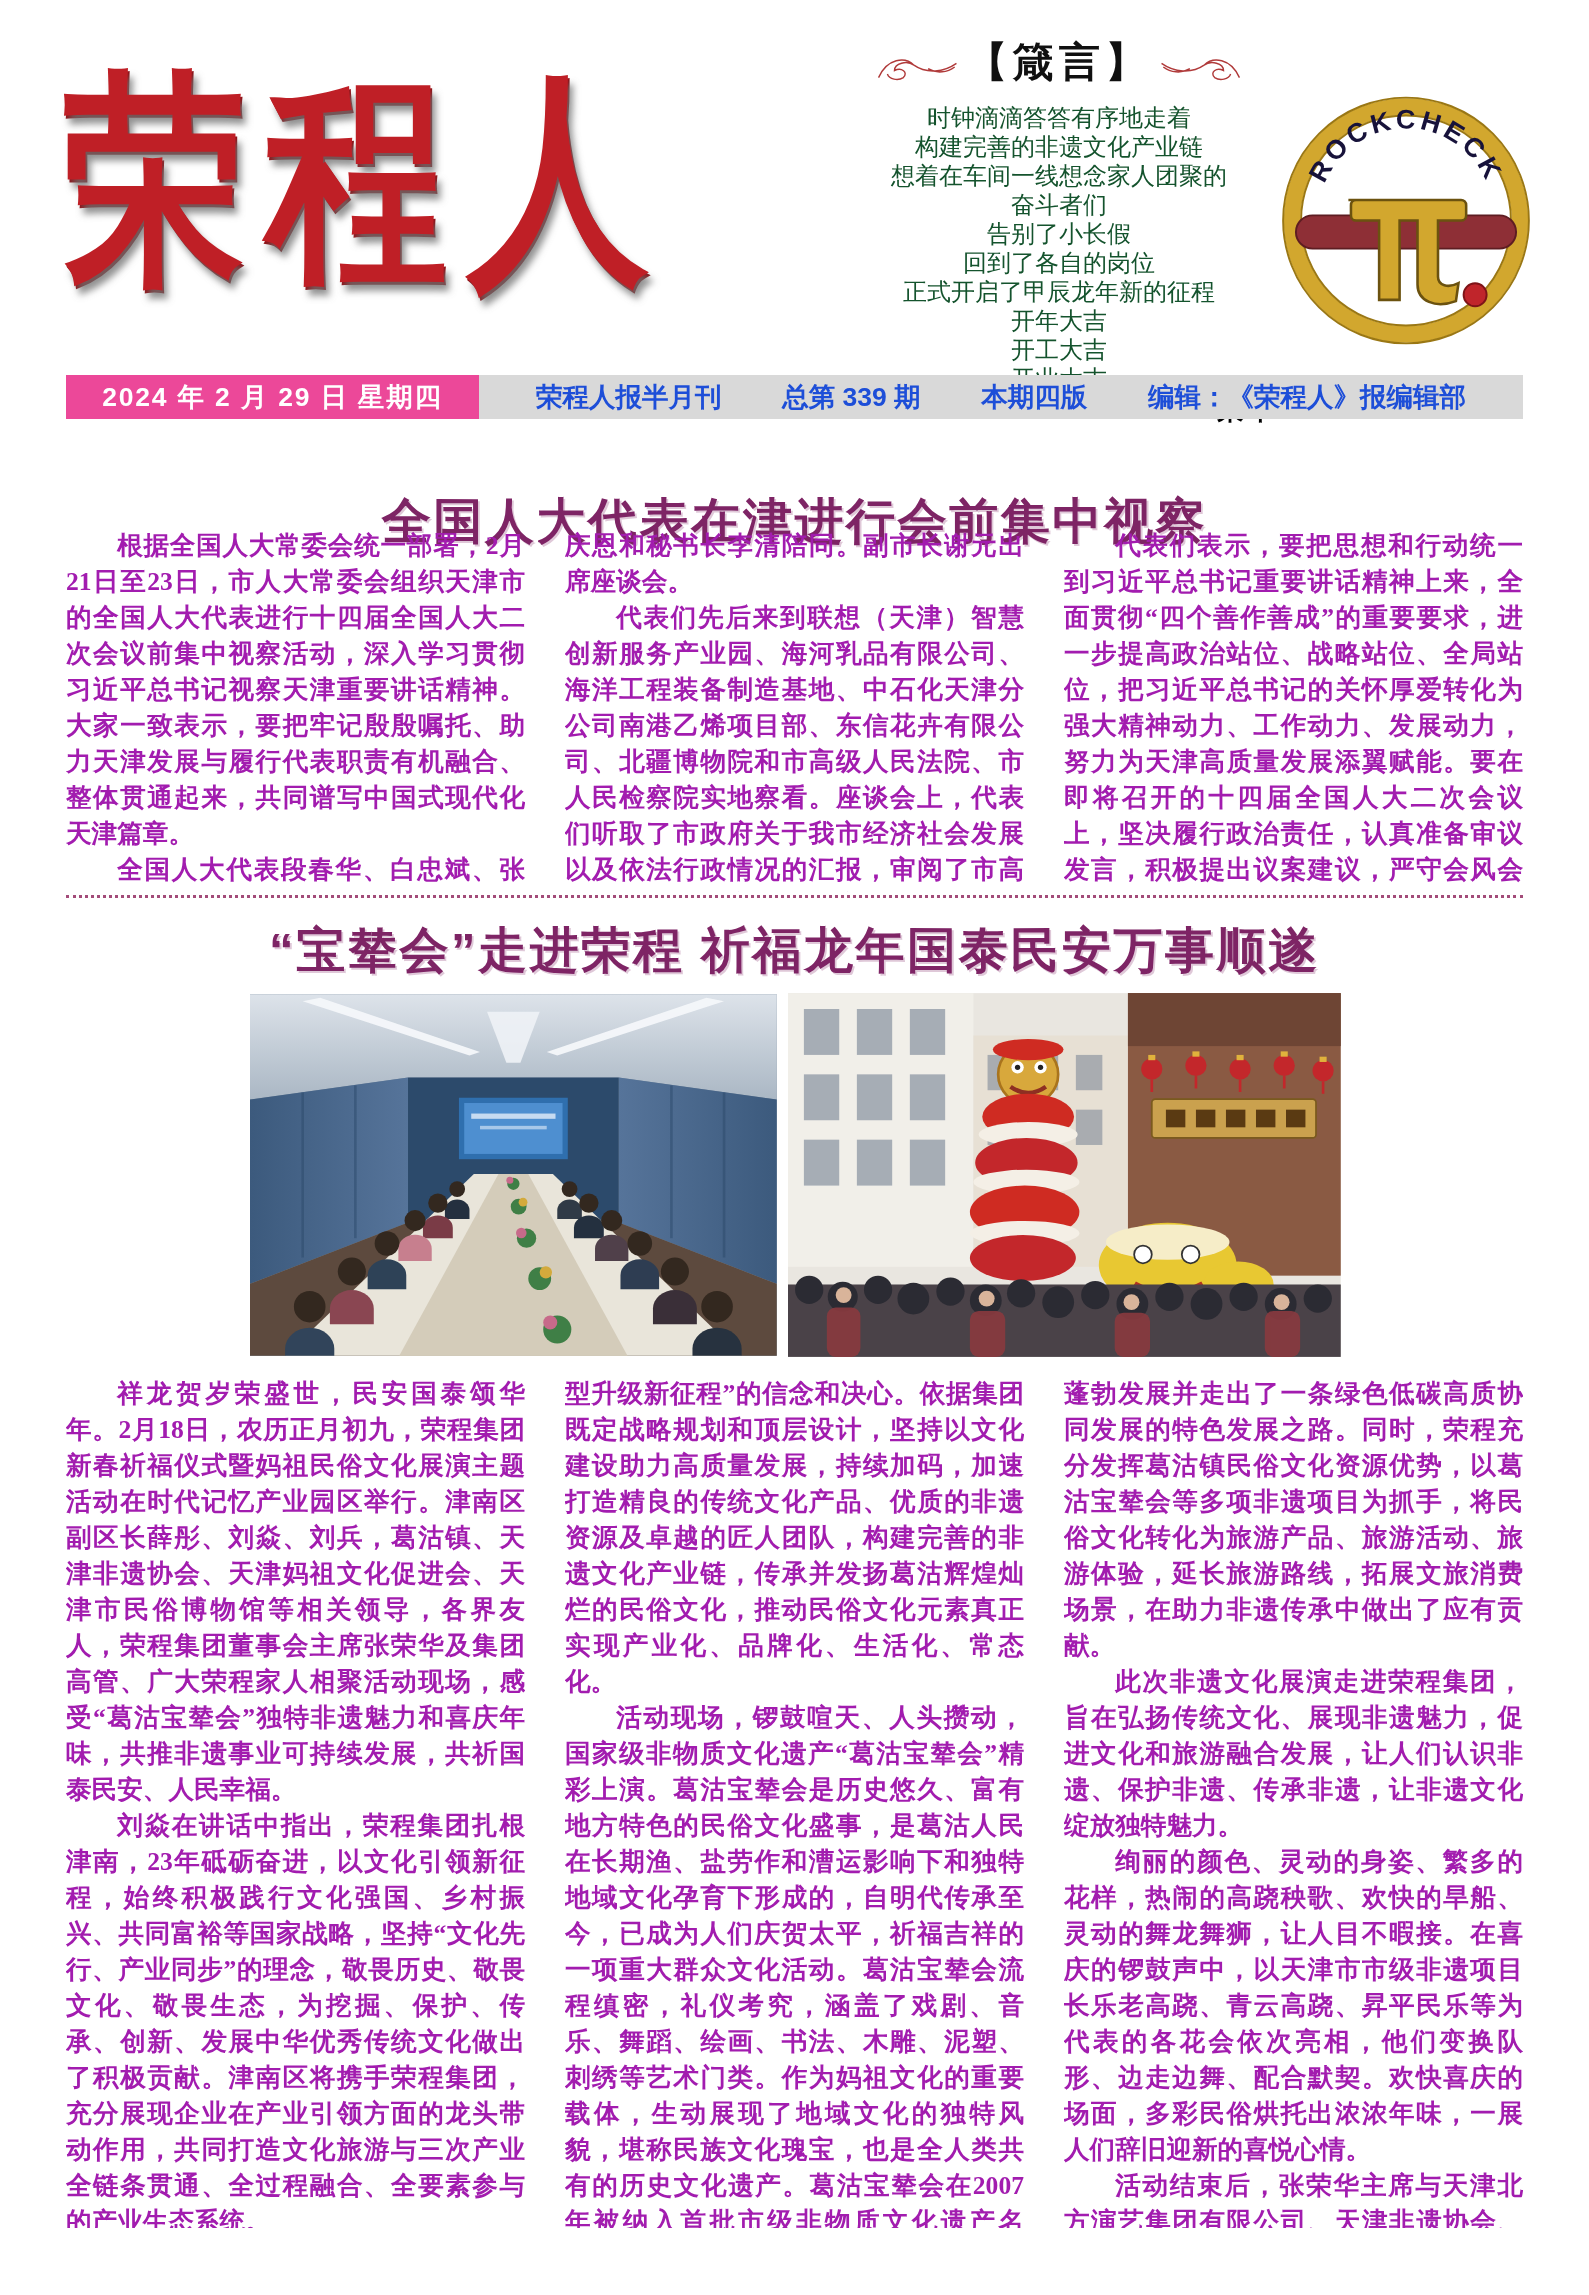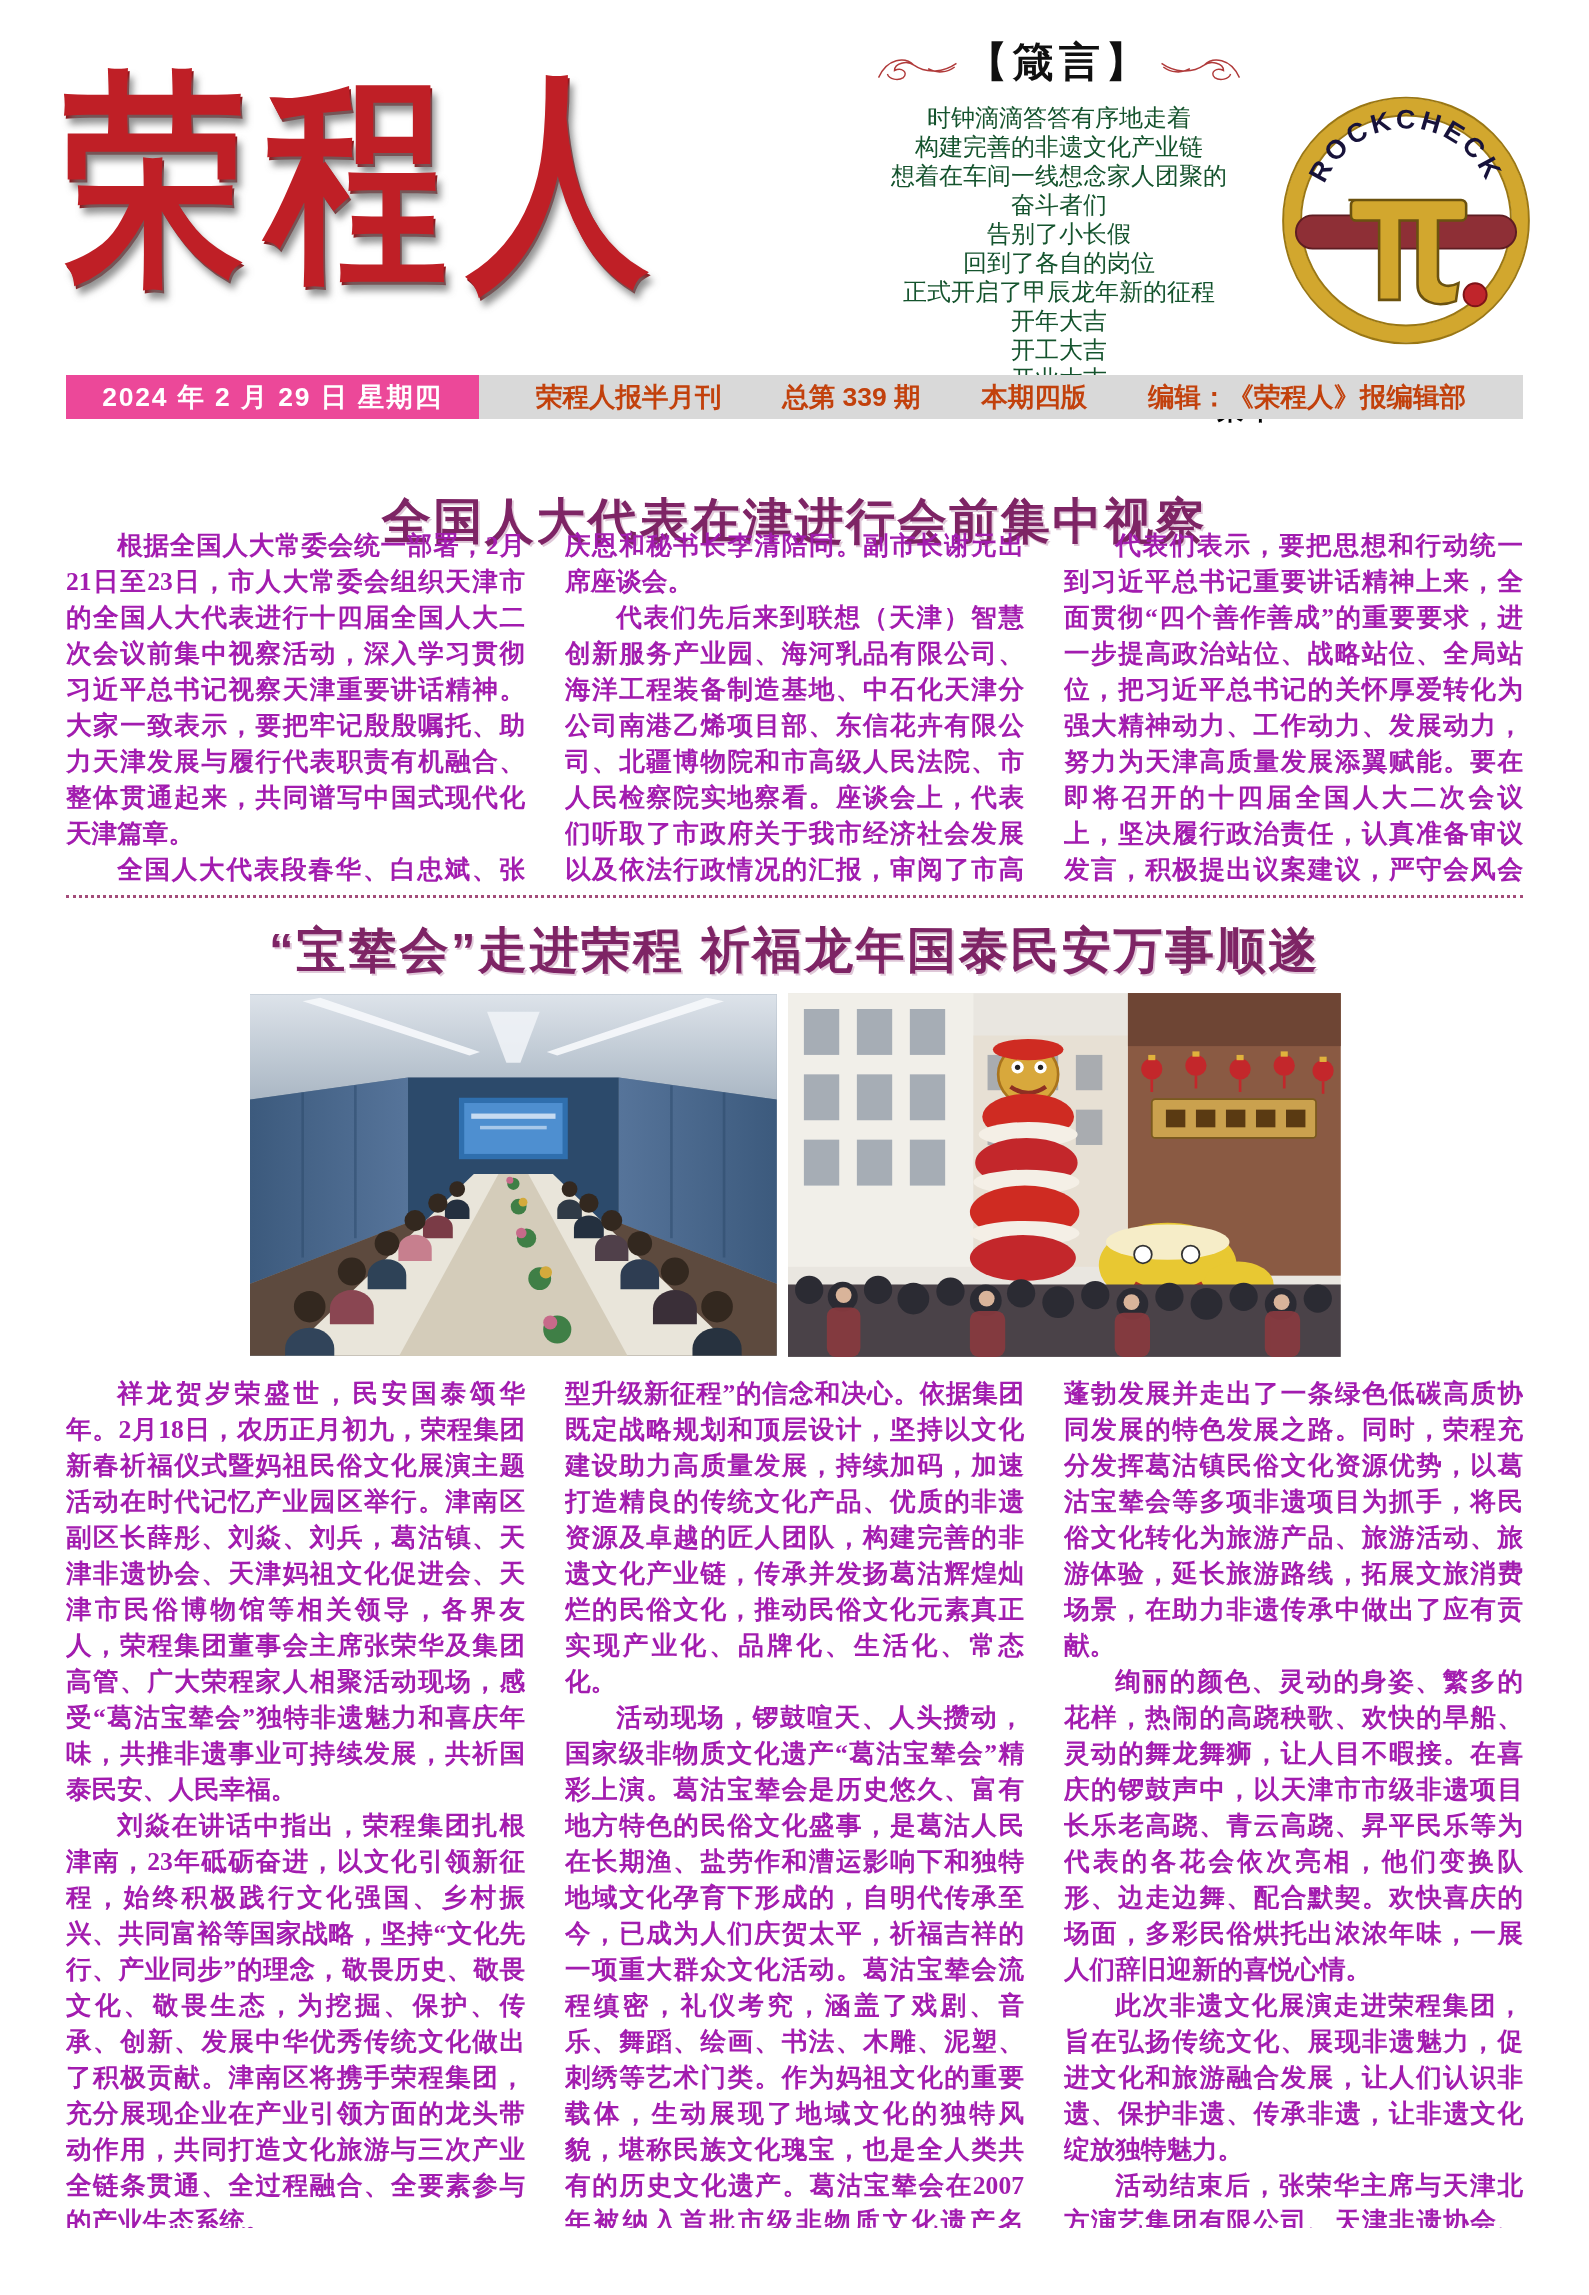--- a/index.html
+++ b/index.html
@@ -38,21 +38,21 @@
   .datebar{
     position:absolute;top:375px;left:66px;width:1457px;height:44px;
     display:flex;font-family:"Liberation Sans","DejaVu Sans",sans-serif;
     font-weight:bold;font-size:26.5px;
   }
   .datebar .left{
     width:413px;background:#ec4899;color:#fff;display:flex;
     align-items:center;justify-content:center;letter-spacing:1.8px;
   }
   .datebar .right{
-    flex:1;background:#d9d9d9;color:#c2410c;display:flex;align-items:center;
+    flex:1;background:#d9d9d9;color:#1d4ed8;display:flex;align-items:center;
     justify-content:space-around;padding:0 26.5px;
   }
   
   .headline{
     position:absolute;left:0;width:1589px;text-align:center;
     font-family:"Liberation Sans","DejaVu Sans",sans-serif;
     font-weight:900;font-size:49px;letter-spacing:2.6px;color:#7e2465;
     text-shadow:1.8px 1.8px 0 rgba(126,36,101,.25);
   }
   #headline1{top:441px;margin-top:48px;}
@@ -355,18 +355,18 @@
   <div class="col">
       <p>祥龙贺岁荣盛世，民安国泰颂华年。2月18日，农历正月初九，荣程集团新春祈福仪式暨妈祖民俗文化展演主题活动在时代记忆产业园区举行。津南区副区长薛彤、刘焱、刘兵，葛沽镇、天津非遗协会、天津妈祖文化促进会、天津市民俗博物馆等相关领导，各界友人，荣程集团董事会主席张荣华及集团高管、广大荣程家人相聚活动现场，感受“葛沽宝辇会”独特非遗魅力和喜庆年味，共推非遗事业可持续发展，共祈国泰民安、人民幸福。</p>
       <p>刘焱在讲话中指出，荣程集团扎根津南，23年砥砺奋进，以文化引领新征程，始终积极践行文化强国、乡村振兴、共同富裕等国家战略，坚持“文化先行、产业同步”的理念，敬畏历史、敬畏文化、敬畏生态，为挖掘、保护、传承、创新、发展中华优秀传统文化做出了积极贡献。津南区将携手荣程集团，充分展现企业在产业引领方面的龙头带动作用，共同打造文化旅游与三次产业全链条贯通、全过程融合、全要素参与的产业生态系统。</p>
     </div>
   <div class="col">
       <p class="cont">型升级新征程”的信念和决心。依据集团既定战略规划和顶层设计，坚持以文化建设助力高质量发展，持续加码，加速打造精良的传统文化产品、优质的非遗资源及卓越的匠人团队，构建完善的非遗文化产业链，传承并发扬葛沽辉煌灿烂的民俗文化，推动民俗文化元素真正实现产业化、品牌化、生活化、常态化。</p>
       <p>活动现场，锣鼓喧天、人头攒动，国家级非物质文化遗产“葛沽宝辇会”精彩上演。葛沽宝辇会是历史悠久、富有地方特色的民俗文化盛事，是葛沽人民在长期渔、盐劳作和漕运影响下和独特地域文化孕育下形成的，自明代传承至今，已成为人们庆贺太平，祈福吉祥的一项重大群众文化活动。葛沽宝辇会流程缜密，礼仪考究，涵盖了戏剧、音乐、舞蹈、绘画、书法、木雕、泥塑、刺绣等艺术门类。作为妈祖文化的重要载体，生动展现了地域文化的独特风貌，堪称民族文化瑰宝，也是全人类共有的历史文化遗产。葛沽宝辇会在2007年被纳入首批市级非物质文化遗产名录，2014年被纳入国家级非物质文化遗产名录。2019年，天津市津南区葛沽镇被国家文化和旅游部命名为2018至2020年度“中国民间文化艺术之乡”。</p>
     </div>
   <div class="col">
       <p class="cont">蓬勃发展并走出了一条绿色低碳高质协同发展的特色发展之路。同时，荣程充分发挥葛沽镇民俗文化资源优势，以葛沽宝辇会等多项非遗项目为抓手，将民俗文化转化为旅游产品、旅游活动、旅游体验，延长旅游路线，拓展文旅消费场景，在助力非遗传承中做出了应有贡献。</p>
+      <p>此次非遗文化展演走进荣程集团，旨在弘扬传统文化、展现非遗魅力，促进文化和旅游融合发展，让人们认识非遗、保护非遗、传承非遗，让非遗文化绽放独特魅力。</p>
       <p>绚丽的颜色、灵动的身姿、繁多的花样，热闹的高跷秧歌、欢快的旱船、灵动的舞龙舞狮，让人目不暇接。在喜庆的锣鼓声中，以天津市市级非遗项目长乐老高跷、青云高跷、昇平民乐等为代表的各花会依次亮相，他们变换队形、边走边舞、配合默契。欢快喜庆的场面，多彩民俗烘托出浓浓年味，一展人们辞旧迎新的喜悦心情。</p>
-      <p>此次非遗文化展演走进荣程集团，旨在弘扬传统文化、展现非遗魅力，促进文化和旅游融合发展，让人们认识非遗、保护非遗、传承非遗，让非遗文化绽放独特魅力。</p>
       <p>活动结束后，张荣华主席与天津北方演艺集团有限公司、天津非遗协会、天津妈祖文化促进会、天津市民俗博物馆、天津滨海妈祖文化园管委会、天津天后宫、南开区古文化街管委会、天津市安澜赞顺公司、葛沽镇文化站等相关领导座谈交流，共叙中华文化精粹，共议中华文化传承。</p>
     </div>
 </div>
 
 
 </body></html>

